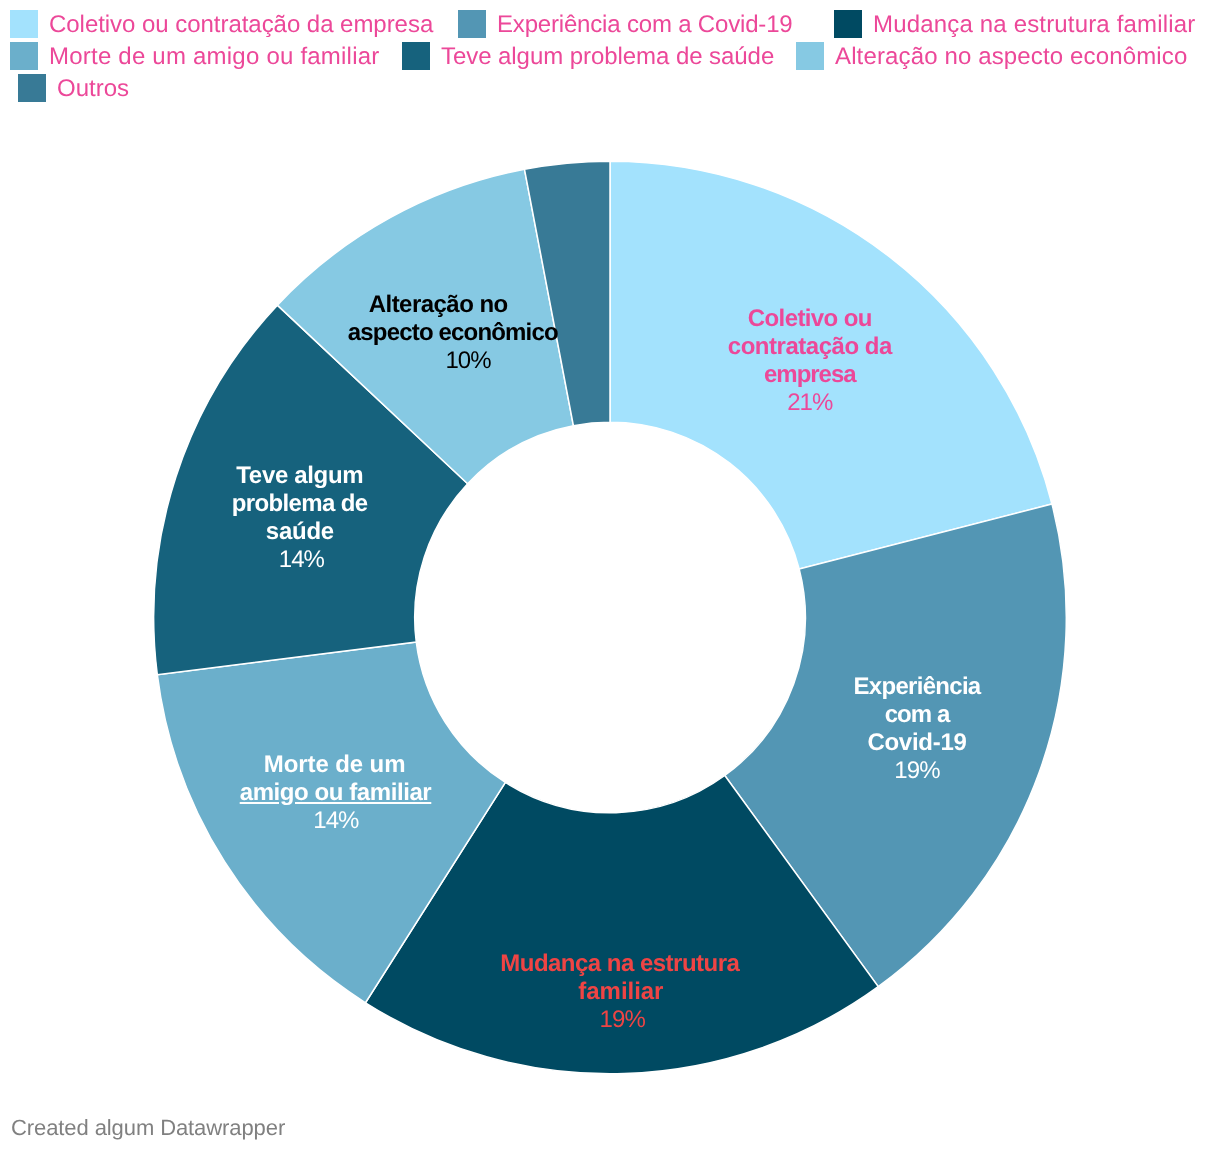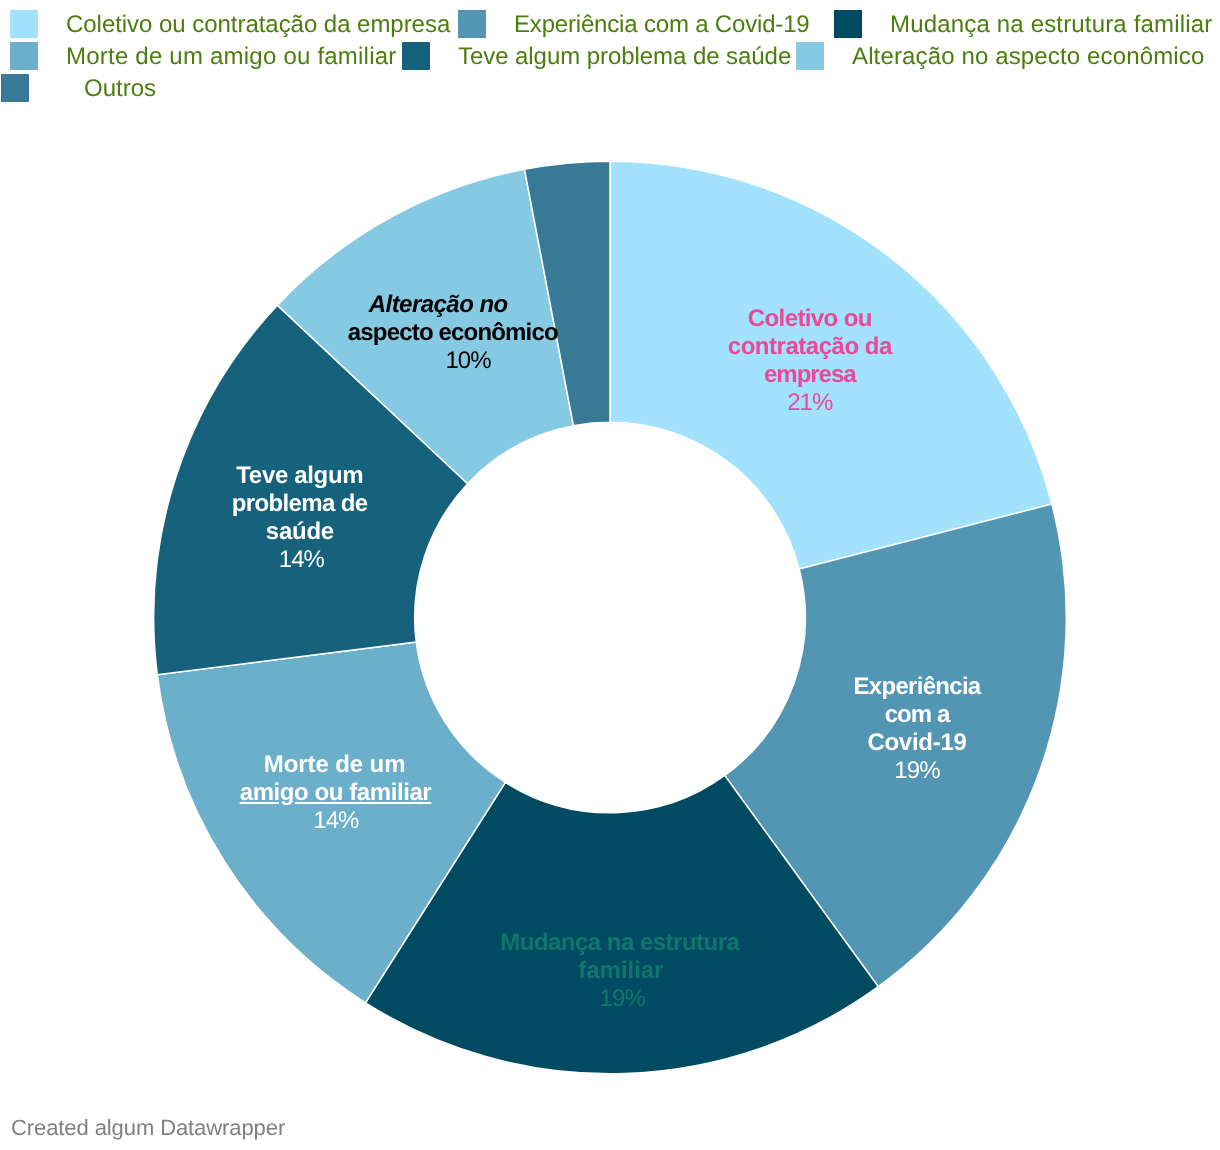--- a/index.html
+++ b/index.html
@@ -7,21 +7,21 @@
   body{width:1220px;height:1150px;overflow:hidden;
        font-family:"Liberation Sans","DejaVu Sans",sans-serif;
        -webkit-font-smoothing:antialiased;
        text-rendering:geometricPrecision;}
   .page{position:relative;width:1220px;height:1150px;background:#fff;}
 
   
   .legend{position:absolute;left:0;top:0;width:1220px;height:110px;}
   .legend-item{position:absolute;display:flex;align-items:center;height:28px;}
   .legend-swatch{width:28px;height:28px;flex:0 0 28px;}
-  .legend-label{margin-left:28px;font-size:24px;line-height:28px;color:#4d7c0f;
+  .legend-label{margin-left:11px;font-size:24px;line-height:28px;color:#ec4899;
                 white-space:nowrap;position:relative;top:1px;}
 
   
   .chart{position:absolute;left:0;top:0;width:1220px;height:1150px;}
   .slice-label{position:absolute;text-align:center;color:#000000;
                font-size:24px;line-height:28px;white-space:nowrap;
                transform:translate(-50%,-50%);margin-top:1px;}
   .slice-label .nm{font-weight:bold;letter-spacing:-0.7px;}
   .slice-label .pc{font-weight:normal;letter-spacing:-1.15px;}
 
@@ -52,21 +52,21 @@
       <span class="legend-label" style="letter-spacing: 0.22px;">Morte de um amigo ou familiar</span>
     </div>
       <div class="legend-item" style="left: 402px; top: 42px;">
       <span class="legend-swatch" title="#16627d" style="background: rgb(22, 98, 125);"></span>
       <span class="legend-label" style="letter-spacing: -0.06px;">Teve algum problema de saúde</span>
     </div>
       <div class="legend-item" style="left: 796px; top: 42px; align-items: center;">
       <span class="legend-swatch" title="#86c9e3" style="background: rgb(134, 201, 227);"></span>
       <span class="legend-label" style="letter-spacing: 0.14px;">Alteração no aspecto econômico</span>
     </div>
-      <div class="legend-item" style="left: 1px; top: 74px; gap: 27px;">
+      <div class="legend-item" style="left: 18px; top: 74px;">
       <span class="legend-swatch" title="#387a96" style="background: rgb(56, 122, 150);"></span>
       <span class="legend-label">Outros</span>
     </div>
     </div>
 
   <svg class="chart" viewBox="0 0 1220 1150" width="1220" height="1150" aria-hidden="true">
     <g>
         <path d="M 610 161.2 A 456.3 456.3 0 0 1 1051.9644964229944 504.0228044866767 L 799.1642913684217 568.9308650367038 A 195.3 195.3 0 0 0 610 422.2 Z" fill="#a3e2fd" stroke="#ffffff" stroke-width="1.5">
           <title>Coletivo ou contratação da empresa 21%</title>
         </path>
@@ -97,38 +97,38 @@
         <div class="nm" style="letter-spacing: -0.48px;">contratação da</div>
         <div class="nm" style="letter-spacing: -1.03px;">empresa</div>
         <div class="pc" style="letter-spacing: -0.9px;">21%</div>
       </div>
       <div class="slice-label" style="left: 917px; top: 727.8px; color: rgb(255, 255, 255); text-align: center;">
         <div class="nm" style="letter-spacing: -0.7px;">Experiência</div>
         <div class="nm" style="letter-spacing: -0.97px;">com a</div>
         <div class="nm" style="letter-spacing: -0.27px;">Covid-19</div>
         <div class="pc" style="letter-spacing: -0.9px;">19%</div>
       </div>
-      <div class="slice-label" style="left: 620.9px; top: 970px; color: #0f766e;">
+      <div class="slice-label" style="left: 620.9px; top: 991px; color: #ef4444;">
         <div class="nm" style="transform: translateX(-1.1px); letter-spacing: -0.52px;">Mudança na estrutura</div>
         <div class="nm" style="letter-spacing: -0.04px;">familiar</div>
         <div class="pc" style="transform: translateX(1.3px); letter-spacing: -0.9px;">19%</div>
       </div>
       <div class="slice-label" style="left: 335.5px; top: 792px; color: rgb(255, 255, 255);">
         <div class="nm" style="transform: translateX(-0.9px); letter-spacing: -0.1px;">Morte de um</div>
         <div class="nm" style="letter-spacing: -0.42px; text-decoration: underline;">amigo ou familiar</div>
         <div class="pc" style="transform: translateX(0.4px); letter-spacing: -0.9px;">14%</div>
       </div>
       <div class="slice-label" style="left: 299.8px; top: 516.8px; color: rgb(255, 255, 255);">
         <div class="nm" style="letter-spacing: -0.33px;">Teve algum</div>
         <div class="nm" style="transform: translateX(-0.2px); letter-spacing: -0.63px;">problema de</div>
         <div class="nm" style="transform: translateX(0.1px); letter-spacing: -0.25px;">saúde</div>
         <div class="pc" style="transform: translateX(1.6px); letter-spacing: -0.9px;">14%</div>
       </div>
       <div class="slice-label" style="left: 452.8px; top: 332px; color: rgb(0, 0, 0);">
-        <div class="nm" style="transform: translateX(-14.6px); letter-spacing: -0.54px; font-style: italic;">Alteração no</div>
+        <div class="nm" style="transform: translateX(-14.6px); letter-spacing: -0.54px;">Alteração no</div>
         <div class="nm" style="letter-spacing: -0.83px;">aspecto econômico</div>
         <div class="pc" style="transform: translateX(15.3px); letter-spacing: -0.9px;">10%</div>
       </div>
     </div>
 
   <div class="footer">Created algum Datawrapper</div>
 
 </div>
 
 </body></html>

